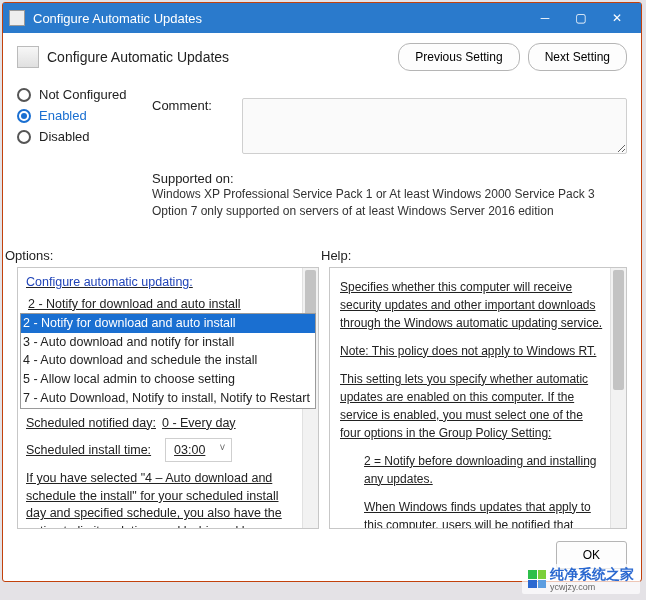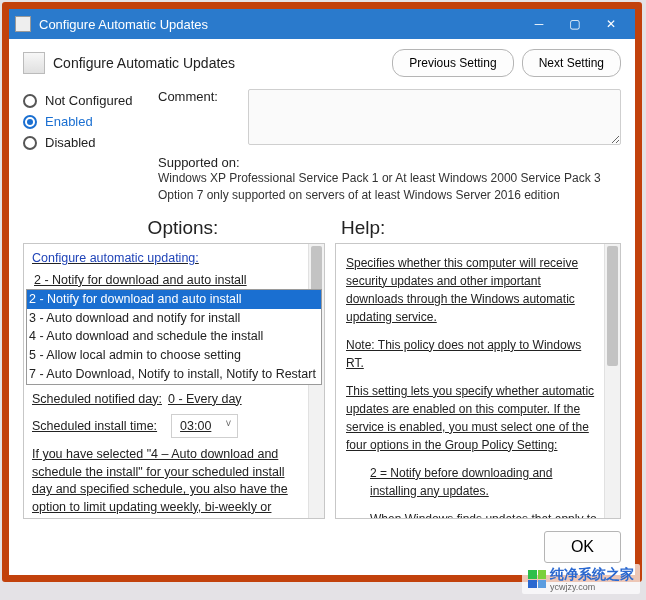--- a/index.html
+++ b/index.html
@@ -1,38 +1,38 @@
 <!DOCTYPE html>
 <html><head>
 <meta charset="utf-8">
 <style>
 * { box-sizing: border-box; margin: 0; padding: 0; font-family: "Segoe UI", Tahoma, sans-serif; }
 body { background: #e4e2e6; width: 646px; height: 600px; overflow: hidden; position: relative; margin: 0; }
-.window { background: #fff; border: 7px solid #c2410c; width: 640px; height: 580px; margin: 2px; border-radius: 3px; display: flex; flex-direction: column; }
+.window { background: #fff; border: 1px solid #c2410c; width: 640px; height: 580px; margin: 2px; border-radius: 3px; display: flex; flex-direction: column; }
 .titlebar { background: #2a7acc; color: #fff; height: 30px; display: flex; align-items: center; padding: 0 6px; font-size: 13px; }
 .titlebar .icon { width: 16px; height: 16px; margin-right: 8px; background: #eee; border: 1px solid #999; }
 .titlebar .title { flex: 1; }
 .titlebar .win-btn { width: 36px; height: 24px; display: flex; align-items: center; justify-content: center; color: #fff; font-size: 12px; cursor: default; }
 .header { display: flex; align-items: center; padding: 10px 14px 6px 14px; }
 .header .gpicon { width: 22px; height: 22px; border: 1px solid #bbb; background: linear-gradient(#f7f7f7,#e0e0e0); margin-right: 8px; }
 .header .htitle { flex: 1; font-size: 14px; color: #222; }
 .header .navbtn { border: 1px solid #b5b5b5; background: #fdfdfd; font-size: 12px; padding: 6px 16px; margin-left: 8px; border-radius: 12px; cursor: pointer; }
 .config-row { display: flex; padding: 4px 14px 0 14px; }
 .radio-col { width: 135px; font-size: 13px; color: #222; }
 .radio-item { display: flex; align-items: center; margin: 6px 0; }
 .radio { width: 14px; height: 14px; border: 2px solid #555; border-radius: 50%; margin-right: 8px; position: relative; }
 .radio.sel { border-color: #1a6fd1; }
 .radio.sel::after { content: ""; position: absolute; width: 6px; height: 6px; background: #1a6fd1; border-radius: 50%; left: 2px; top: 2px; }
 .radio-item.enabled { color: #1a6fd1; }
 .info-col { flex: 1; font-size: 13px; color: #222; }
-.info-row { display: flex; margin: 2px 0; }
+.info-row { display: flex; margin: 17px 0; }
 .info-label { width: 90px; }
 .comment-box { flex: 1; height: 56px; background: #fafafa; border: 1px solid #cfcfcf; border-radius: 2px; font-size: 12px; padding: 4px; }
 .supported-text { flex: 1; font-size: 12px; line-height: 1.45; color: #333; }
-.panels-labels { display: flex; padding: 10px 14px 4px 16px; font-size: 19px; color: #222; text-align: center; }
+.panels-labels { display: flex; padding: 10px 14px 4px 2px; font-size: 13px; color: #222; }
 .panels-labels > div:first-child { width: 316px; }
 .panels { display: flex; padding: 0 14px 6px 14px; gap: 10px; flex: 1; min-height: 0; }
 .panel { border: 1px solid #c7c7c7; background: #fff; position: relative; font-size: 12.5px; color: #222; overflow: hidden; text-decoration: underline; }
 .panel.left { width: 302px; }
 .panel.right { flex: 1; }
 .scrollbar { position: absolute; right: 0; top: 0; bottom: 0; width: 16px; background: #f2f2f2; border-left: 1px solid #e1e1e1; }
 .scrollbar .thumb { position: absolute; left: 2px; right: 2px; background: #c3c3c3; border-radius: 2px; }
 .left-inner { padding: 6px 20px 6px 8px; line-height: 1.35; }
 .right-inner { padding: 10px 22px 10px 10px; line-height: 1.5; font-size: 12px; }
 .right-inner p { margin-bottom: 10px; }
@@ -42,21 +42,21 @@
 .dd-option { padding: 1px 2px; font-size: 12.5px; }
 .dd-option.selected { background: #1a6fd1; color: #fff; }
 .dd-list { position: absolute; left: -6px; right: -18px; top: 0; background: #fff; border: 1px solid #9a9a9a; z-index: 5; }
 .dd-cursor { position: absolute; right: 4px; top: 28px; font-size: 12px; pointer-events:none; }
 .sched-row { display: flex; align-items: center; margin-top: 6px; font-size: 12.5px; }
 .sched-row .lbl { flex: 0 0 auto; margin-right: 6px; }
 .sched-val { border: 1px solid #cfcfcf; padding: 3px 26px 3px 8px; font-size: 12.5px; position: relative; min-width: 60px; margin-left:8px;}
 .sched-val::after { content: "˅"; position: absolute; right: 6px; top: 2px; color: #666; font-size: 10px;}
 .explain { margin-top: 8px; font-size: 12.5px; line-height: 1.4; }
 .footer { display: flex; justify-content: flex-end; padding: 6px 14px 12px 14px; }
-.footer .btn { border: 1px solid #b5b5b5; background: #fdfdfd; font-size: 16px; padding: 6px 26px; margin-left: 18px; border-radius: 3px; cursor: pointer; }
+.footer .btn { border: 1px solid #b5b5b5; background: #fdfdfd; font-size: 12px; padding: 6px 26px; margin-left: 18px; border-radius: 3px; cursor: pointer; }
 .watermark { position: absolute; right: 6px; bottom: 6px; display: flex; align-items: center; font-size: 14px; color: #2a68d0; font-weight: 700; background: rgba(255,255,255,0.7); padding: 2px 6px; border-radius: 2px;}
 .watermark .wm-icon { width: 18px; height: 18px; margin-right: 4px; display: grid; grid-template-columns: 1fr 1fr; grid-template-rows: 1fr 1fr; gap: 1px; }
 .watermark .wm-icon span { background: #2dbf4a; }
 .watermark .wm-icon span:nth-child(2){ background:#7bd03a;}
 .watermark .wm-icon span:nth-child(3){ background:#2a68d0;}
 .watermark .wm-icon span:nth-child(4){ background:#5c9de0;}
 .watermark .sub { font-size: 9px; color: #666; font-weight: 400; margin-top:-2px;}
 </style>
 </head>
 <body>

